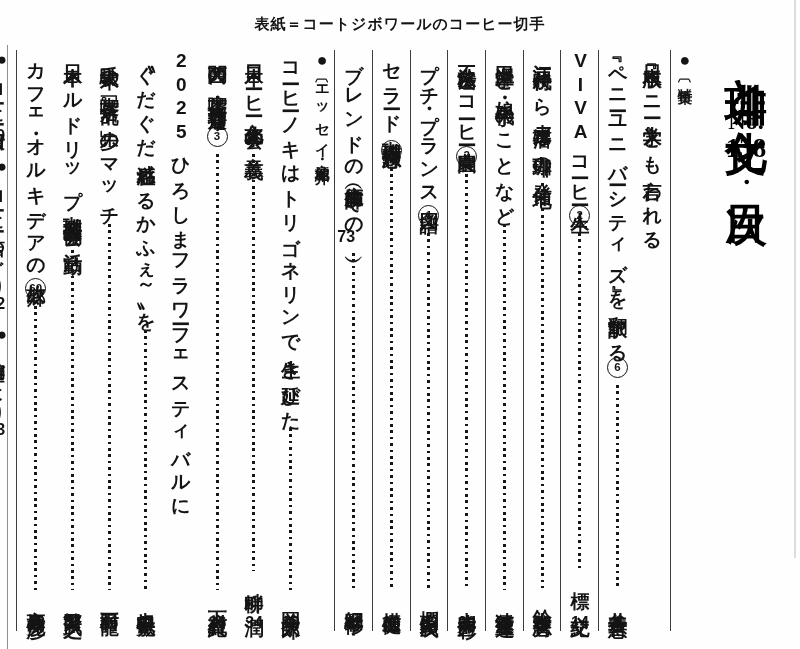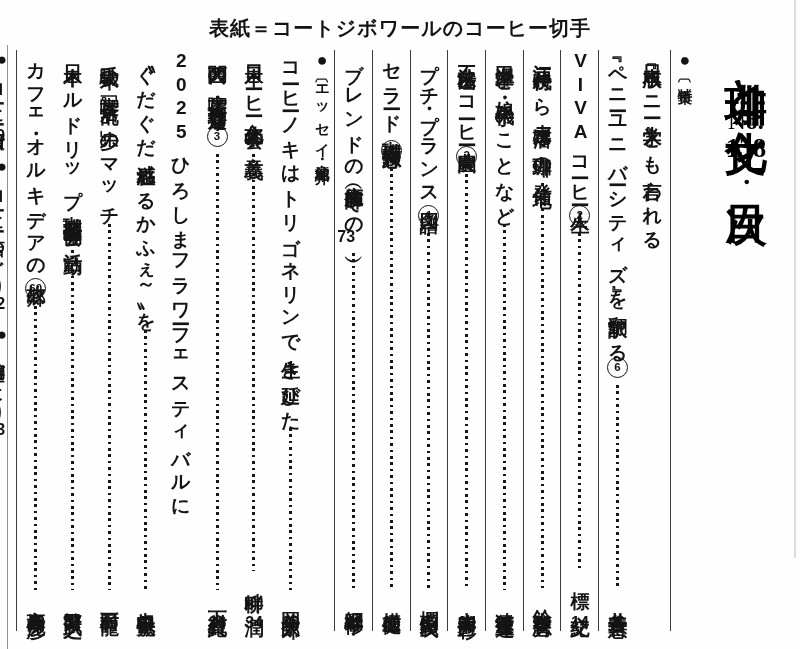--- a/index.html
+++ b/index.html
@@ -3,21 +3,21 @@
 <meta charset="utf-8">
 <style>
   html,body{margin:0;padding:0;}
   body{
     width:800px;height:649px;position:relative;overflow:hidden;
     background:#fefefe;color:#141414;
     font-family:"Liberation Sans","DejaVu Sans",sans-serif;
   }
   .caption{
     position:absolute;top:15px;left:0;right:0;text-align:center;
-    font-size:20px;font-weight:bold;letter-spacing:1px;
+    font-size:15px;font-weight:bold;letter-spacing:1px;
   }
   .main{
     position:absolute;top:50px;left:10px;right:8px;bottom:18px;
     writing-mode:vertical-rl;
   }
   .col{height:100%;padding:0 1px;}
   
   .title-col{
     font-family:"Liberation Serif","DejaVu Serif",serif;
     font-weight:bold;font-size:42px;color:#000;

